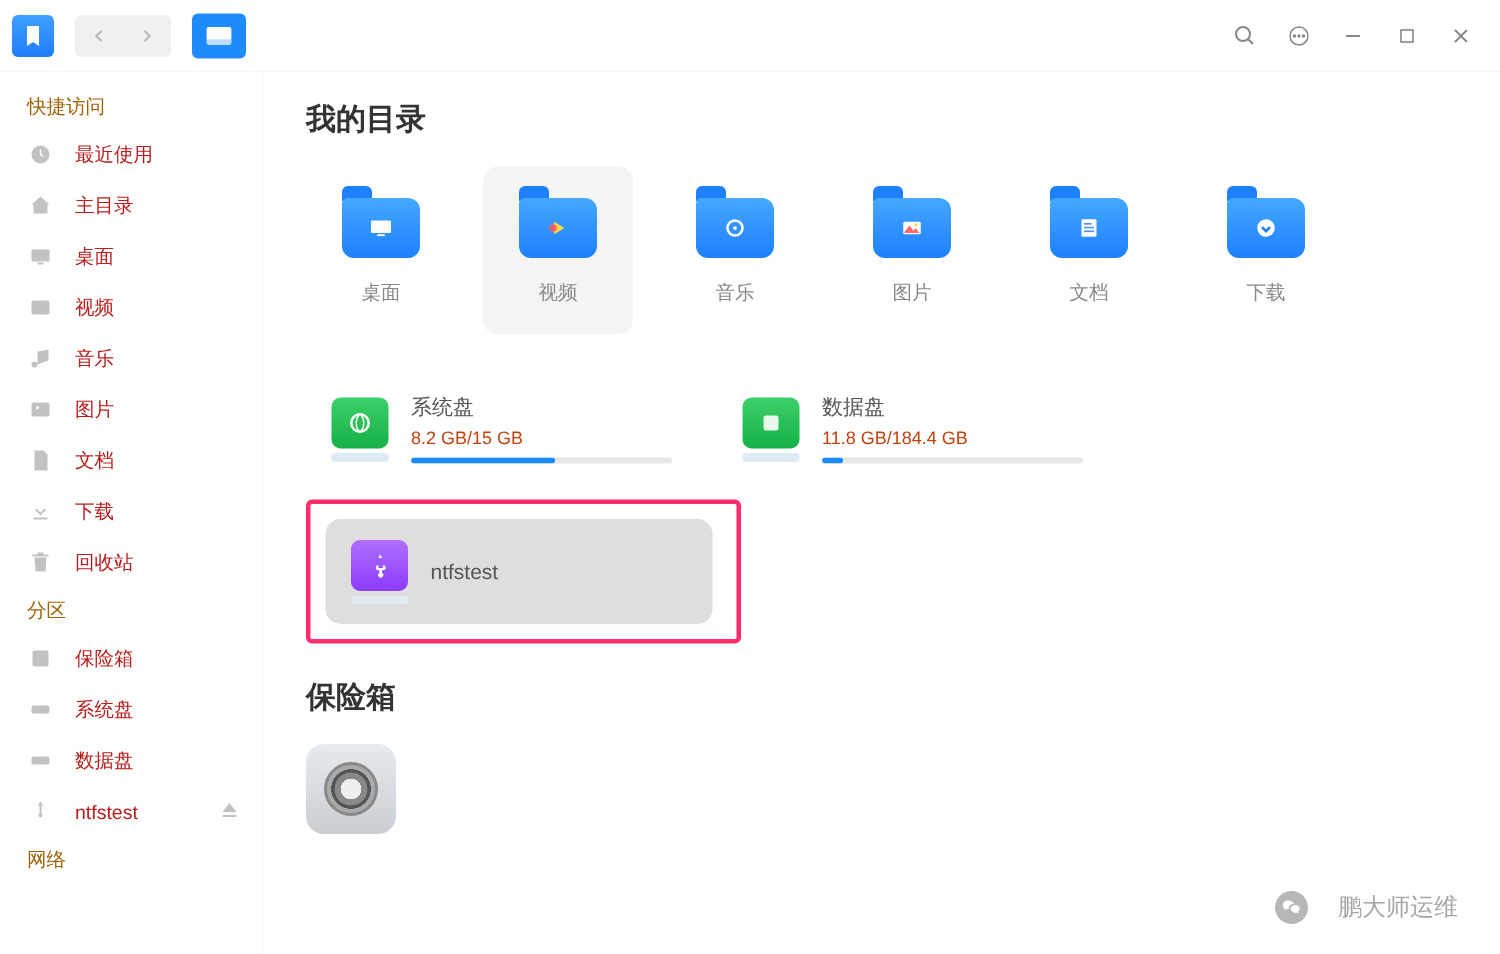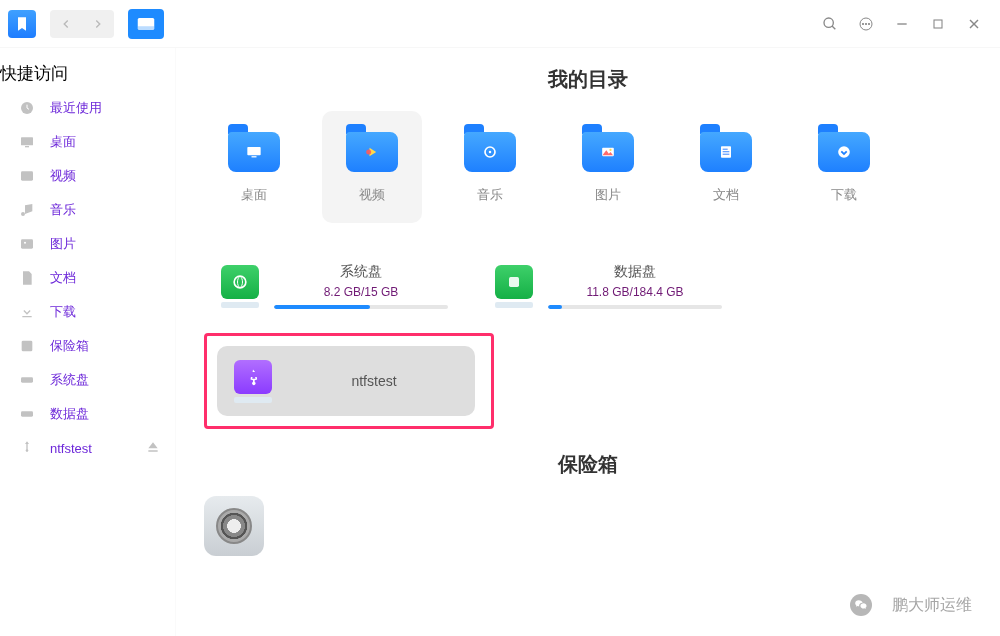--- a/index.html
+++ b/index.html
@@ -14,30 +14,30 @@
 .nav-btn svg { width:14px; height:14px; }
 .window-tab { width:36px; height:30px; background:#1e8bff; border-radius:4px; display:flex; align-items:center; justify-content:center; margin-left:14px; }
 .window-tab svg { width:18px; height:14px; fill:#fff; }
 .titlebar-spacer { flex:1; }
 .tb-btn { width:36px; height:36px; display:flex; align-items:center; justify-content:center; color:#888; cursor:pointer; }
 .tb-btn svg { width:16px; height:16px; }
 
 
 .container { display:flex; height: calc(100% - 48px); }
 .sidebar { width:176px; border-right:1px solid rgba(0,0,0,0.02); display:flex; flex-direction:column; padding-top:8px; }
-.sb-head { font-size:17px; color:#000000; padding:6px 0; }
-.sb-item { display:flex; align-items:center; height:34px; padding:0 18px; font-size:13px; color:#6d28d9; cursor:pointer; gap:14px; position:relative; }
+.sb-head { font-size:13px; color:#a16207; padding:6px 18px; }
+.sb-item { display:flex; align-items:center; height:34px; padding:0 18px; font-size:13px; color:#b91c1c; cursor:pointer; gap:14px; position:relative; }
 .sb-item.active { background:#1e8bff; color:#fff; }
 .sb-item .ico { width:18px; height:18px; display:flex; align-items:center; justify-content:center; color:#c2c2c2; }
 .sb-item.active .ico { color:rgba(255,255,255,0.9); }
 .sb-item svg { width:16px; height:16px; }
 .sb-item .eject { position:absolute; right:14px; color:#c2c2c2; }
 
 
-.main { flex:1; overflow:auto; padding:18px 28px;text-align:center; }
+.main { flex:1; overflow:auto; padding:18px 28px; }
 .section-head { font-size:20px; color:#333; font-weight:600; margin-bottom:18px; }
 .dir-grid { display:flex; gap:18px; flex-wrap:wrap; margin-bottom:32px; }
 .dir-card { width:100px; height:112px; border-radius:10px; display:flex; flex-direction:column; align-items:center; justify-content:center; cursor:pointer; gap:12px; }
 .dir-card.hover { background:#f4f4f4; }
 .folder-icon { width:52px; height:44px; position:relative; display:flex; align-items:center; justify-content:center; }
 .folder-body { width:52px; height:40px; background:linear-gradient(180deg,#45a8ff,#1e80ff); border-radius:4px 8px 8px 8px; position:relative; }
 .folder-tab { position:absolute; top:-6px; left:0; width:20px; height:10px; background:#1e80ff; border-radius:4px 4px 0 0; }
 .folder-glyph { position:absolute; width:100%; height:100%; display:flex; align-items:center; justify-content:center; }
 .folder-glyph svg { width:20px; height:20px; fill:#fff; }
 .dir-label { font-size:13px; color:#888; }
@@ -46,21 +46,21 @@
 .disk-card { width:258px; height:62px; border-radius:10px; display:flex; align-items:center; padding:12px 14px; cursor:pointer; gap:12px; }
 .disk-icon-wrap { width:44px; display:flex; flex-direction:column; align-items:center; }
 .disk-icon { width:38px; height:34px; border-radius:6px; display:flex; align-items:center; justify-content:center; }
 .disk-icon.green { background:linear-gradient(180deg,#3ed06a,#15b046); }
 .disk-icon.green2 { background:linear-gradient(180deg,#3ed06a,#15b046); }
 .disk-icon.purple { background:linear-gradient(180deg,#b16eff,#8b3bff); }
 .disk-icon svg { width:20px; height:20px; fill:#fff; }
 .disk-tray { width:38px; height:6px; background:#dfeaf2; border-radius:2px; margin-top:3px; }
 .disk-info { flex:1; display:flex; flex-direction:column; gap:4px; }
 .disk-name { font-size:14px; color:#555; }
-.disk-size { font-size:12px; color:#701a75; }
+.disk-size { font-size:12px; color:#c2410c; }
 .disk-bar { width:100%; height:4px; background:#e6e6e6; border-radius:4px; margin-top:2px; overflow:hidden; }
 .disk-fill { height:100%; background:#1e8bff; border-radius:4px; }
 
 .usb-section { margin-top:16px; border:3px solid #ff2e6b; border-radius:4px; padding:10px; width:290px; }
 .usb-card { width:258px; height:70px; border-radius:10px; background:#dedede; display:flex; align-items:center; padding:12px 14px; gap:12px; cursor:pointer; }
 
 .vault-icon { width:60px; height:60px; border-radius:12px; background:linear-gradient(180deg,#e7ebee,#c9ced3); display:flex; align-items:center; justify-content:center; margin-top:10px; }
 .vault-dial { width:36px; height:36px; border-radius:50%; background:radial-gradient(circle,#eee 30%,#888 31%,#888 48%,#555 49%,#555 58%,#aaa 59%); border:2px solid #888; }
 
 .watermark { position:absolute; right:28px; bottom:20px; display:flex; align-items:center; gap:20px; font-size:16px; color:#a6a6a6; font-weight:400; }
@@ -137,20 +137,28 @@
           <svg viewBox="0 0 24 24" fill="currentColor">
             <circle cx="12" cy="12" r="9" fill="currentColor"></circle>
             <path d="M12 7v5l3 2" stroke="#fff" stroke-width="1.5" fill="none"></path>
           </svg>
         </span>
       <span>最近使用</span>
     </div>
     <div class="sb-item">
       <span class="ico">
           <svg viewBox="0 0 24 24" fill="currentColor">
+            <path d="M12 3l9 8h-2v9H5v-9H3z"></path>
+          </svg>
+        </span>
+      <span>主目录</span>
+    </div>
+    <div class="sb-item">
+      <span class="ico">
+          <svg viewBox="0 0 24 24" fill="currentColor">
             <rect x="3" y="5" width="18" height="12" rx="1"></rect>
             <rect x="9" y="18" width="6" height="2"></rect>
           </svg>
         </span>
       <span>桌面</span>
     </div>
     <div class="sb-item">
       <span class="ico">
           <svg viewBox="0 0 24 24" fill="currentColor">
             <rect x="3" y="5" width="18" height="14" rx="2"></rect>
@@ -184,21 +192,30 @@
       <span>文档</span>
     </div>
     <div class="sb-item">
       <span class="ico">
           <svg viewBox="0 0 24 24" fill="currentColor">
             <path d="M12 3v10l4-4 1.4 1.4L12 16 6.6 10.4 8 9l4 4V3h0zM5 18h14v2H5z"></path>
           </svg>
         </span>
       <span>下载</span>
     </div>
-
+    <div class="sb-item">
+      <span class="ico">
+          <svg viewBox="0 0 24 24" fill="currentColor">
+            <path d="M6 7h12l-1 14H7zM4 4h16v2H4zM9 2h6v2H9z"></path>
+          </svg>
+        </span>
+      <span>回收站</span>
+    </div>
+
+    <div class="sb-head">分区</div>
 
     <div class="sb-item">
       <span class="ico">
           <svg viewBox="0 0 24 24" fill="currentColor">
             <rect x="4" y="4" width="16" height="16" rx="2"></rect>
           </svg>
         </span>
       <span>保险箱</span>
     </div>
     <div class="sb-item">
@@ -222,20 +239,21 @@
           <svg viewBox="0 0 24 24" fill="currentColor">
             <path d="M12 2l3 4h-2v8a2 2 0 11-2 0V6H9z"></path>
           </svg>
         </span>
       <span>ntfstest</span>
       <span class="eject"><svg viewBox="0 0 24 24" fill="currentColor" width="12" height="12">
             <path d="M12 5l7 9H5zM5 17h14v2H5z"></path>
           </svg></span>
     </div>
 
+    <div class="sb-head">网络</div>
   </div>
 
   <div class="main">
     <div class="section-head">我的目录</div>
     <div class="dir-grid" id="dir-grid">
         <div class="dir-card">
           <div class="folder-icon">
             <div class="folder-tab"></div>
             <div class="folder-body"></div>
             <div class="folder-glyph">

